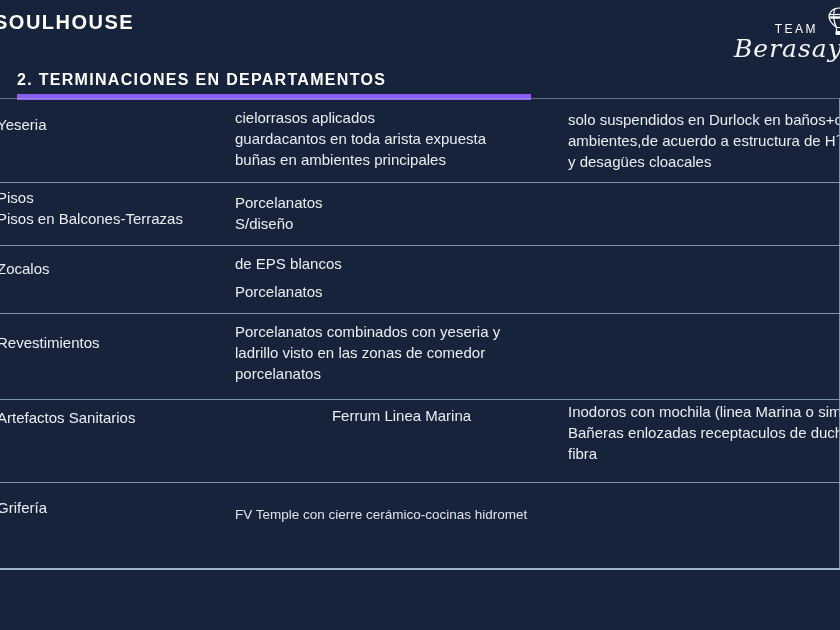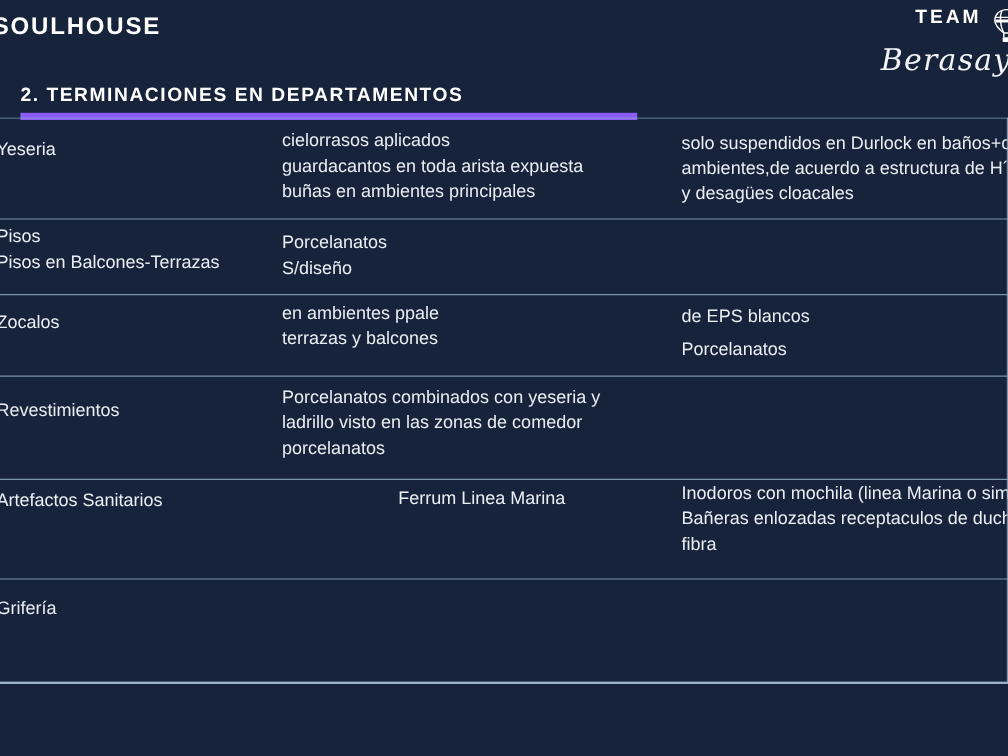--- a/index.html
+++ b/index.html
@@ -19,22 +19,22 @@
     color: #a7b2bf; margin-left: 7px;
   }
   .brand-bottom { font-size: 20px; letter-spacing: 1.5px; color: #ffffff; margin-top: 1px; }
   .brand-bottom .b1 { font-weight: 700; }
   .brand-bottom .b2 { font-weight: 800; }
 
   
   .team { position: absolute; right: -14px; top: 6px; width: 120px; text-align: left; }
   .team-row { display: flex; align-items: flex-end; justify-content: flex-end; }
   .team-label {
-    font-size: 16px; font-weight: 700; letter-spacing: 2.5px;
-    color: #ffffff; margin: 0 6px 17px 0;
+    font-size: 12px; font-weight: 400; letter-spacing: 2.5px;
+    color: #ffffff; margin: 0 6px 4px 0;
   }
   .balloon { width: 30px; height: 30px; }
   .team-script {
     font-family: "DejaVu Serif", serif; font-style: italic;
     font-size: 25px; color: #f2f5f8; letter-spacing: 1px;
     margin-top: -6px; white-space: nowrap;
   }
 
   
   .title-wrap {
@@ -118,37 +118,36 @@
 y desagües cloacales</div>
   </div>
   <div class="trow r2">
     <div class="cell c1">Pisos
 Pisos en Balcones-Terrazas</div>
     <div class="cell c3">Porcelanatos
 S/diseño</div>
   </div>
   <div class="trow r3">
     <div class="cell c1">Zocalos</div>
-    <div class="cell c2">en ambientes ppale
-terrazas y balcones</div>
     <div class="cell c3 spaced">de EPS blancos
 Porcelanatos</div>
   </div>
   <div class="trow r4">
     <div class="cell c1">Revestimientos</div>
     <div class="cell c3">Porcelanatos combinados con yeseria y
 ladrillo visto en las zonas de comedor
 porcelanatos</div>
   </div>
   <div class="trow r5">
     <div class="cell c1">Artefactos Sanitarios</div>
     <div class="cell c2">Ferrum Linea Marina</div>
     <div class="cell c3">Inodoros con mochila (linea Marina o similar)
 Bañeras enlozadas receptaculos de ducha de
 fibra</div>
   </div>
   <div class="trow r6">
     <div class="cell c1">Grifería</div>
+    <div class="cell c2 small">FV Temple con cierre cerámico-cocinas hidromet</div>
     <div class="cell c3"></div>
   </div>
 </div>
 
 <div class="right-border"></div>
 
 </body></html>

